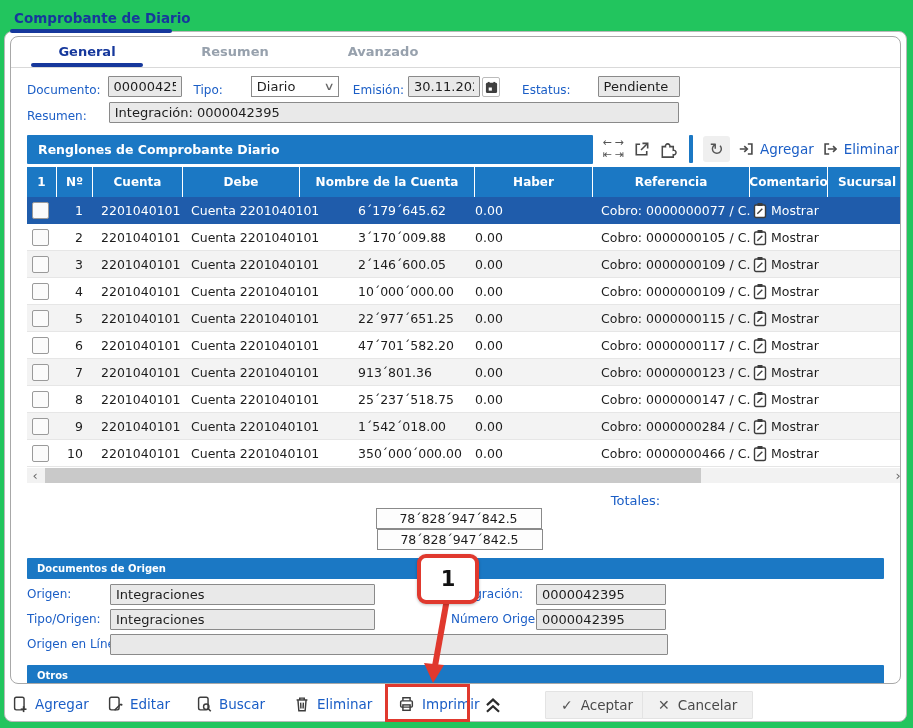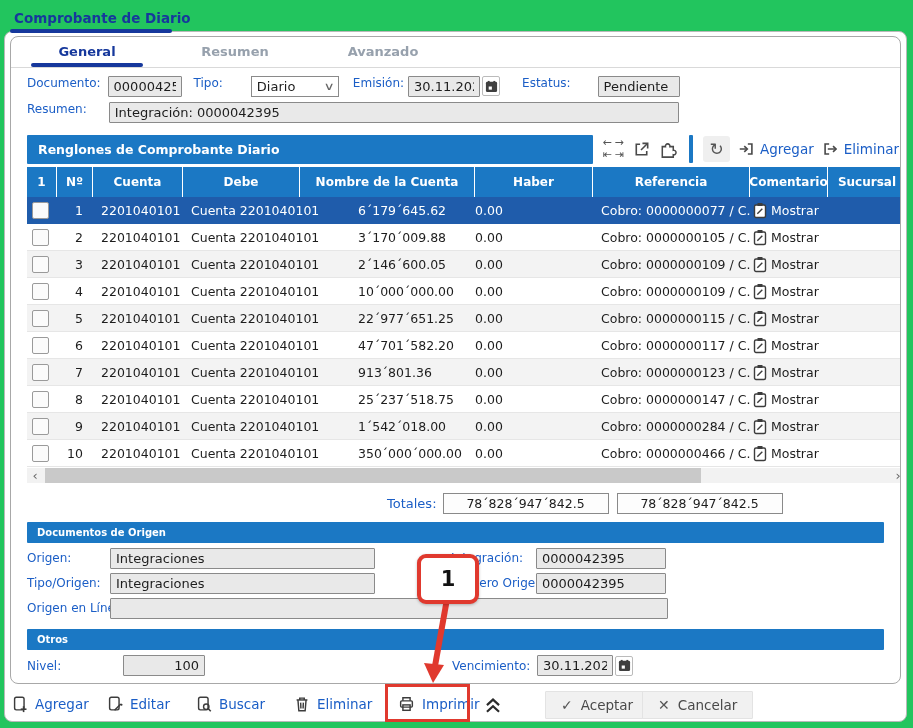--- a/index.html
+++ b/index.html
@@ -19,21 +19,21 @@
 
   
   .tabbar{display:flex;border-bottom:1px solid #d9d9d9;height:30px;padding-left:14px;gap:24px;}
   .tab{position:relative;width:124px;text-align:center;font-size:13px;font-weight:bold;color:#97a1ad;padding-top:7px;cursor:default;}
   .tab.active{color:#16389c;}
   .tab.active:after{content:"";position:absolute;left:6px;right:6px;bottom:0;height:4px;background:#16389c;border-radius:2px;}
 
   
   .lbl{color:#1b5ec6;font-size:12px;white-space:nowrap;}
   .field{box-sizing:border-box;border:1px solid #8a8a8a;background:#e9e9e9;height:21px;font-family:inherit;font-size:13px;color:#1d1d1d;padding:0 5px;border-radius:1px;}
-  .frow{display:flex;align-items:flex-start;}
+  .frow{display:flex;align-items:flex-end;}
   .form-area{padding:8px 16px 6px 16px;}
   .row1{margin-bottom:5px;}
   .sel{display:flex;align-items:center;justify-content:space-between;background:#fff;border:1px solid #8a8a8a;height:21px;width:88px;font-size:13px;color:#1d1d1d;padding:0 5px;box-sizing:border-box;}
   .sel .car{color:#666;font-size:11px;transform:scaleX(1.4);}
   .calbtn{width:18px;height:20px;margin-left:2px;display:flex;align-items:center;justify-content:center;border:1px solid #bbb;background:#fff;border-radius:2px;box-sizing:border-box;}
 
   
   .grid-toolbar{display:flex;align-items:center;margin:4px 16px 0 16px;height:32px;}
   .grid-title{flex:none;width:566px;height:29px;background:#1b78c4;color:#fff;font-weight:bold;font-size:12.5px;display:flex;align-items:center;padding-left:11px;box-sizing:border-box;border-radius:1px;}
   .gt-icons{display:flex;align-items:center;margin-left:8px;gap:7px;color:#4a4a4a;}
@@ -68,21 +68,21 @@
   .cb{width:15px;height:15px;border:1px solid #9a9a9a;background:#fbfbfb;border-radius:2px;margin-left:5px;display:block;}
 
   
   .hscroll{position:relative;height:15px;background:#f2f2f2;margin-top:1px;}
   .hs-arrow{position:absolute;top:0;width:16px;height:15px;display:flex;align-items:center;justify-content:center;color:#666;font-size:13px;}
   .hs-left{left:0;}
   .hs-right{right:0;}
   .hs-thumb{position:absolute;left:18px;top:0;width:656px;height:15px;background:#c9c9c9;}
 
   
-  .totales{display:flex;align-items:center;margin:10px 16px 8px 16px;}
+  .totales{display:flex;align-items:center;margin:10px 16px 8px 16px;flex-direction:column;}
   .totales .lbl{margin-left:360px;font-size:13px;}
   .totbox{border:1px solid #8a8a8a;background:#fdfdfd;height:21px;width:166px;display:flex;align-items:center;justify-content:center;font-size:12.5px;color:#1d1d1d;margin-left:6px;box-sizing:border-box;}
   .totbox+.totbox{margin-left:8px;}
 
   
   .section-bar{margin:4px 16px 0 16px;height:21px;background:#1b78c4;color:#fff;font-weight:bold;font-size:10px;display:flex;align-items:center;padding-left:10px;border-radius:1px;}
   .sec-area{padding:5px 16px 2px 16px;}
   .sec-row{display:flex;align-items:flex-start;margin-bottom:4px;}
   .lblcol{width:83px;flex:none;padding-top:3px;}
   .rlblcol{width:85px;flex:none;margin-left:76px;padding-top:3px;}

